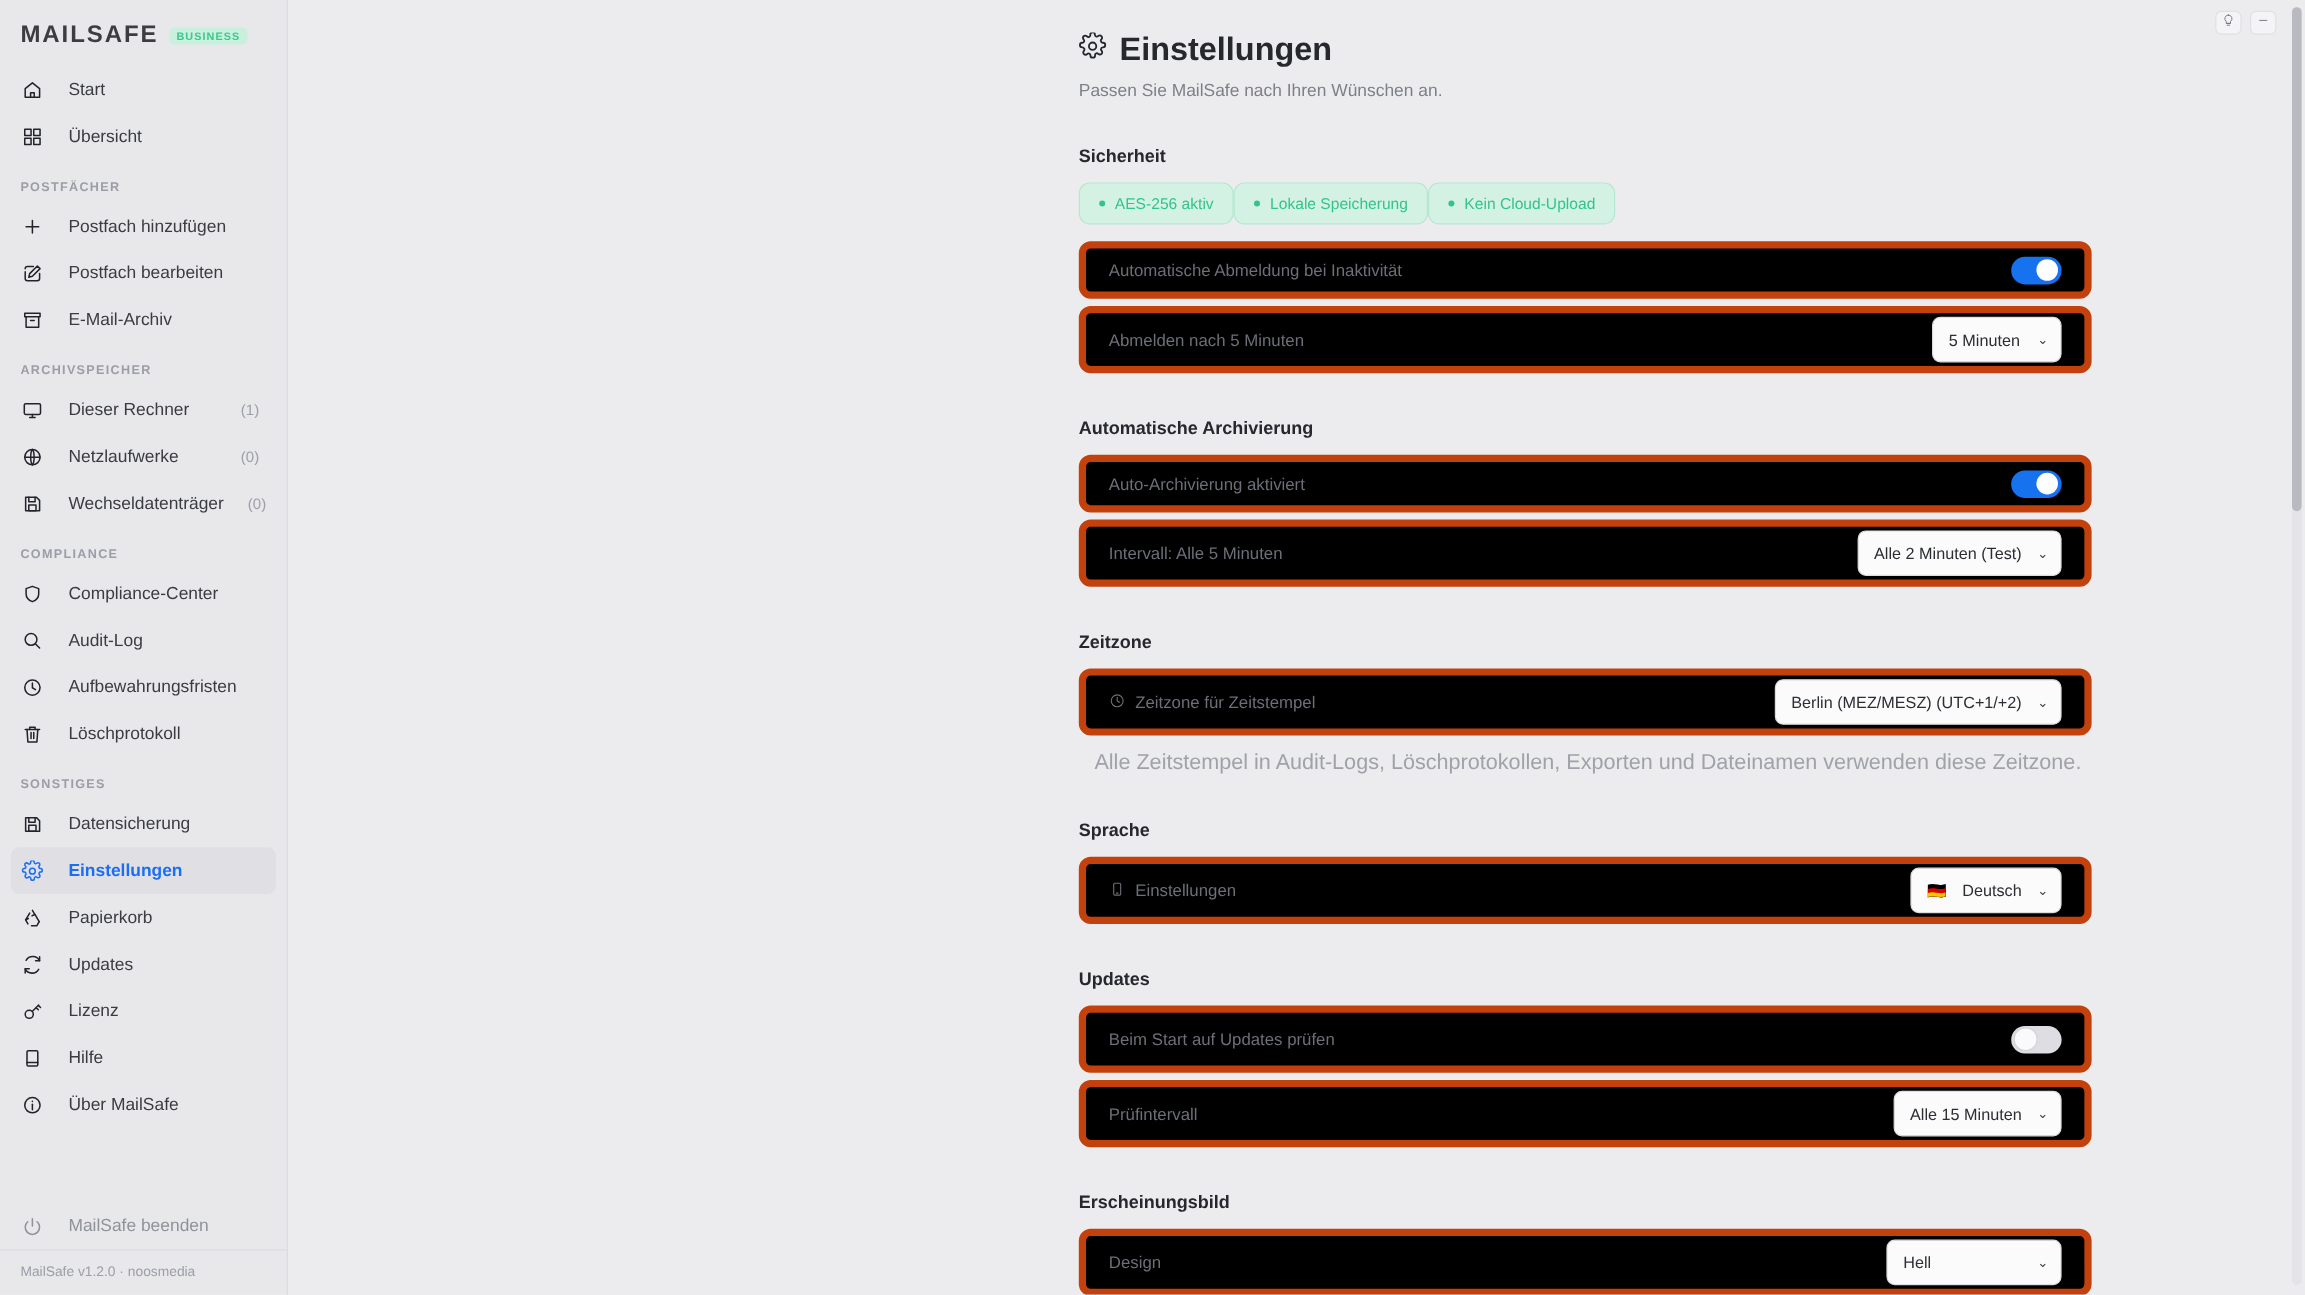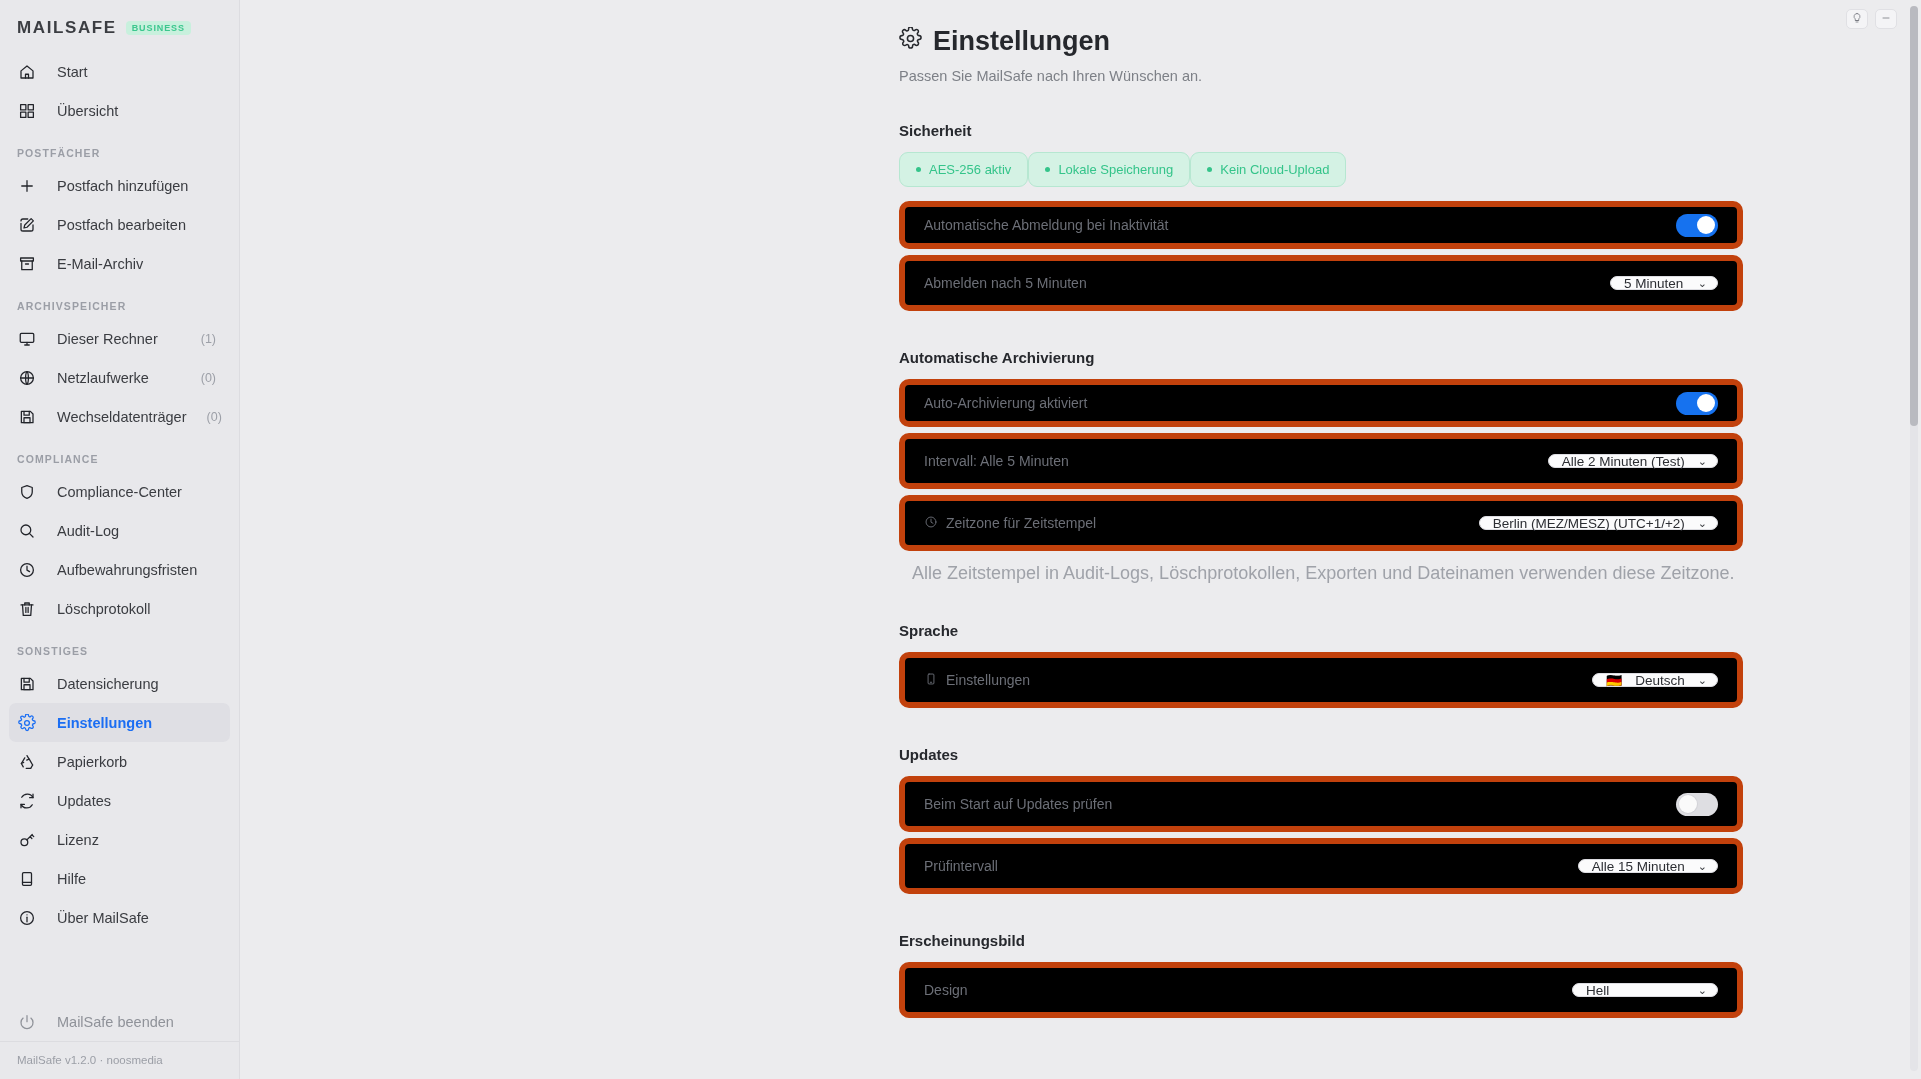--- a/index.html
+++ b/index.html
@@ -18,21 +18,21 @@
     border-right: 1px solid #dcdce0;
     display: flex; flex-direction: column;
     flex: 0 0 240px;
     position: relative;
   }
   .brand {
     display: flex; align-items: center; gap: 9px;
     padding: 18px 0 14px 17px;
   }
   .brand-name {
-    font-size: 17px; font-weight: 700; color: #3b3d42;
+    font-size: 20px; font-weight: 700; color: #3b3d42;
     letter-spacing: 1.6px;
   }
   .brand-badge {
     font-size: 9px; font-weight: 700; letter-spacing: .9px;
     color: #3cc78e; background: #c8f0dd;
     border-radius: 4px; padding: 2px 6px 2px 6px;
   }
   .nav-scroll { flex: 1 1 auto; overflow: hidden; padding-bottom: 4px; }
   .nav-item {
     display: flex; align-items: center; gap: 20px;
@@ -124,21 +124,21 @@
   .toggle .knob {
     position: absolute; top: 2.5px; left: 21px;
     width: 18px; height: 18px; border-radius: 50%;
     background: #fff;
   }
   .toggle.off { background: #dedee2; }
   .toggle.off .knob { left: 2.5px; background: #fafafa; box-shadow: 0 0 0 1px #d3d3d8; }
 
   .select {
     background: #fbfbfc; border: 1px solid #dcdce1;
-    border-radius: 7px; height: 14px;
+    border-radius: 7px; height: 38px;
     display: flex; align-items: center; gap: 13px;
     padding: 0 10px 0 13px;
     font-size: 13.5px; color: #2c2e33; cursor: pointer;
     white-space: nowrap;
   }
   .select .caret { font-size: 11px; color: #3a3c41; margin-left: auto; }
   .select .flag { font-size: 13px; }
   .hint { font-size: 18px; color: #9fa2a9; margin: 12px 0 0 13px; }
 
   
@@ -440,20 +440,21 @@
             </div>
         </div>
         <div class="row tall">
           <span class="row-label">Intervall: Alle 5 Minuten</span>
           <div class="select" style="min-width:160px">
             <span>Alle 2 Minuten (Test)</span>
             <span class="caret">⌄</span>
           </div>
         </div>
 
+        <div class="section-title">Zeitzone</div>
         <div class="row tall">
           <span class="row-label">
             <span><svg viewBox="0 0 24 24">
                   <circle cx="12" cy="12" r="8.5"></circle>
                   <path d="M12 7v5.2l3.4 2"></path>
                 </svg></span>
             <span>Zeitzone für Zeitstempel</span>
           </span>
           <div class="select" style="min-width:226px">
             <span>Berlin (MEZ/MESZ) (UTC+1/+2)</span>

